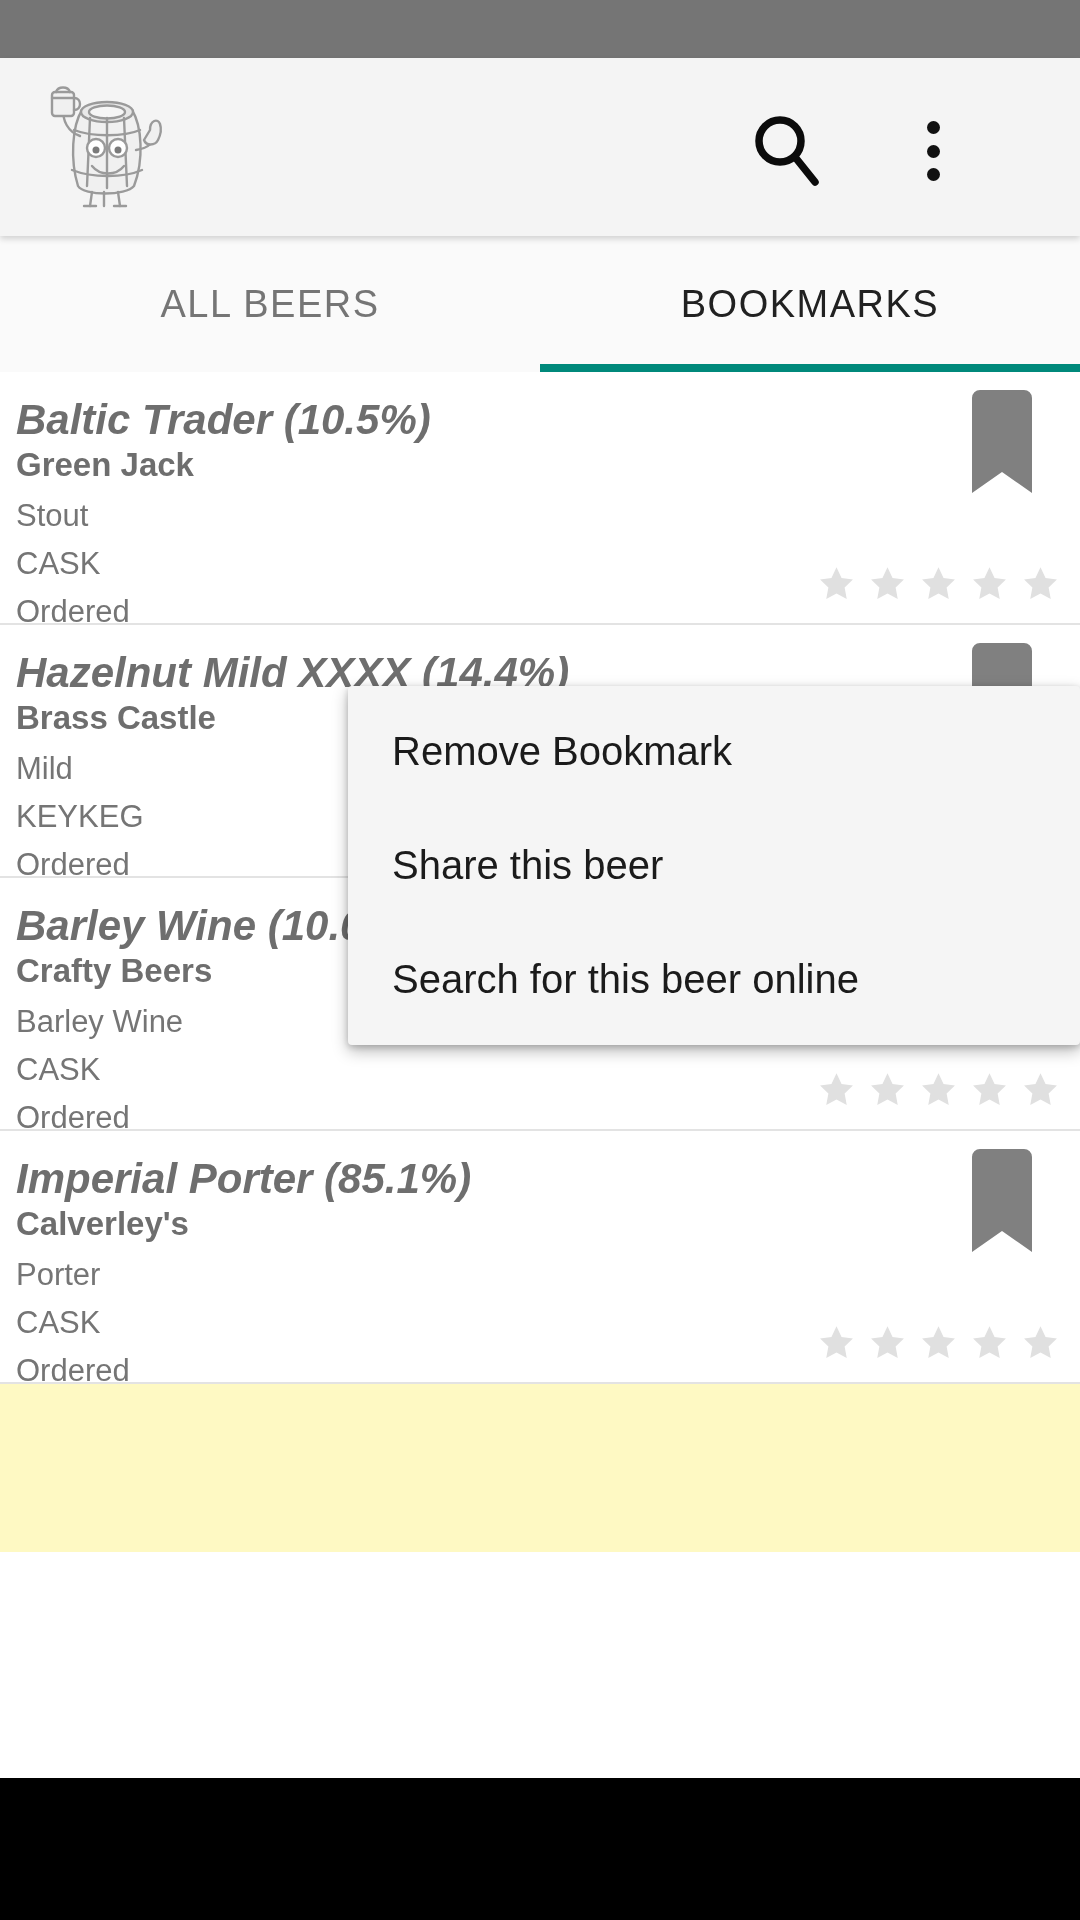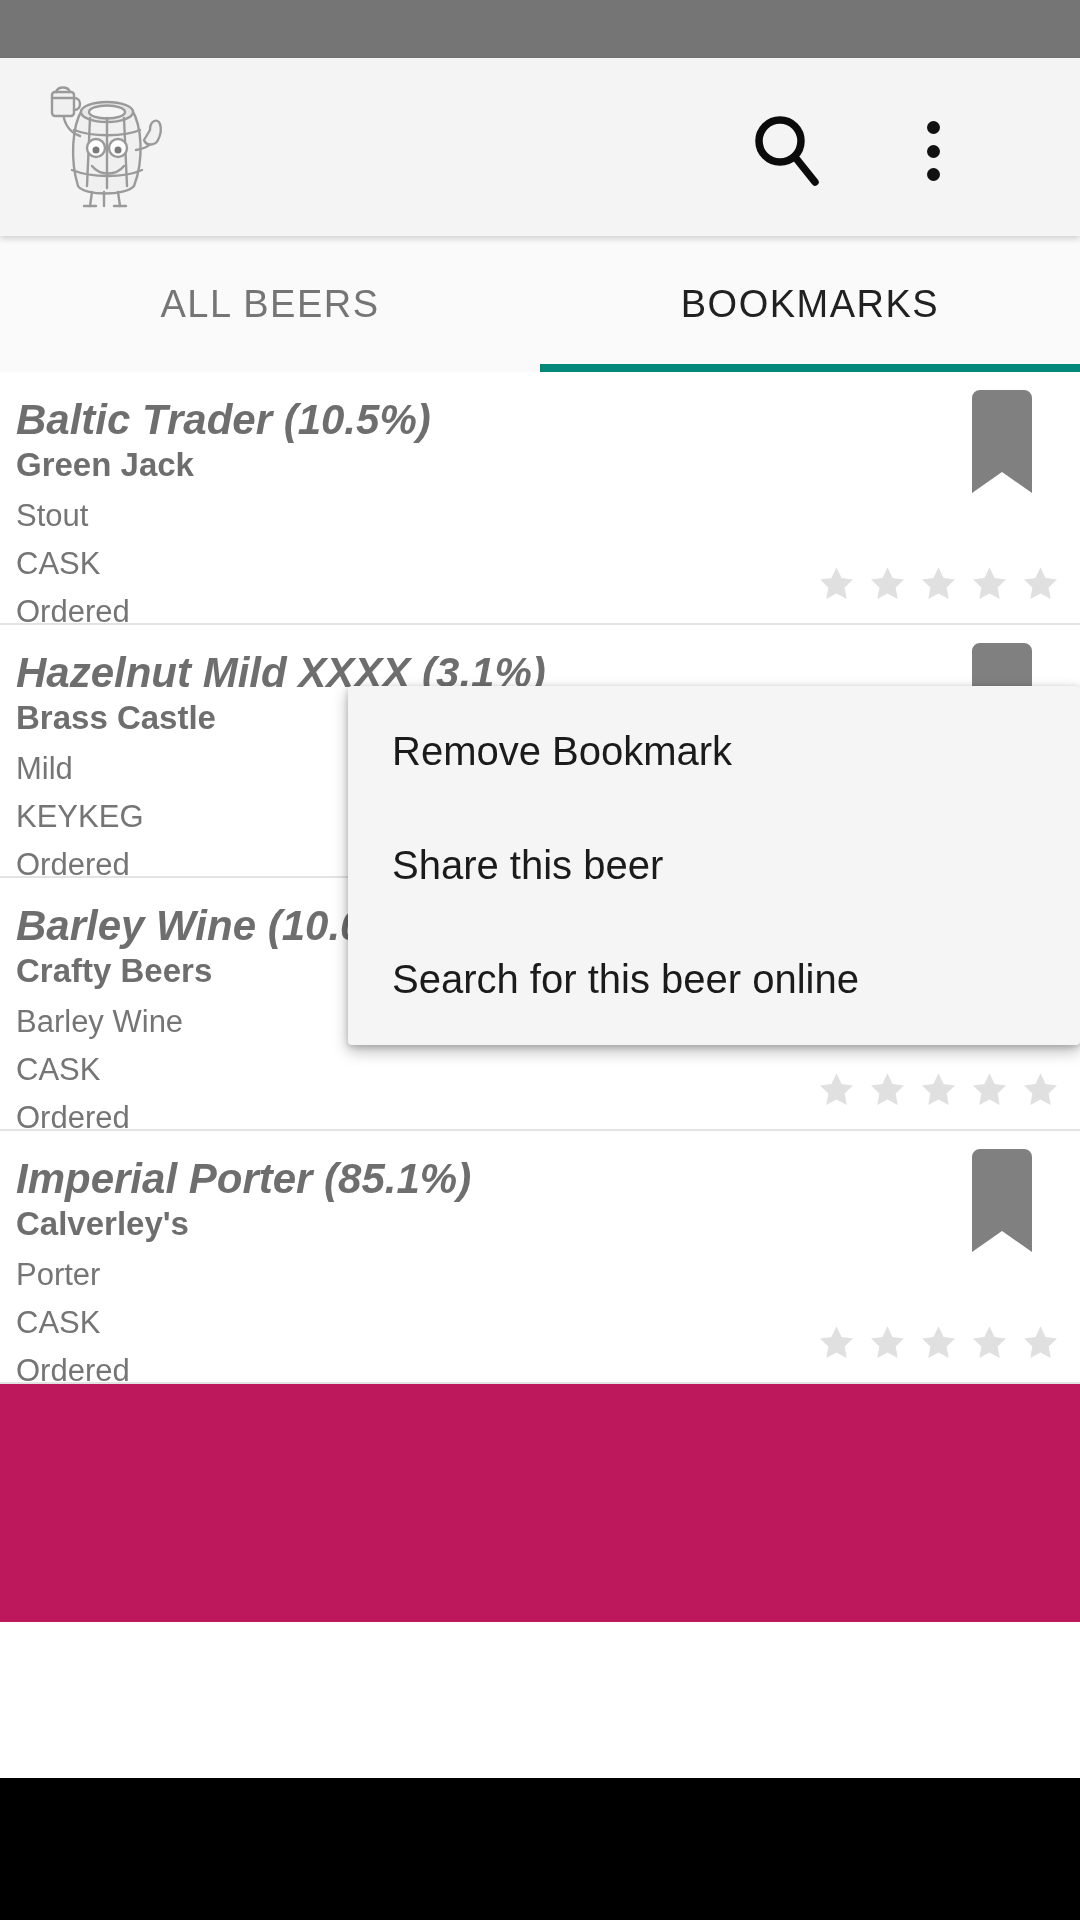--- a/index.html
+++ b/index.html
@@ -6,22 +6,22 @@
   html, body {
     width: 1080px;
     height: 1920px;
     background: #ffffff;
     font-family: "Liberation Sans", sans-serif;
     overflow: hidden;
   }
   .screen {
     position: relative;
     width: 1080px;
-    height: 1920px;
-    background: #be185d;
+    height: 1552px;
+    background: #fef9c3;
   }
 
   
   .status-bar {
     position: absolute;
     top: 0; left: 0;
     width: 1080px;
     height: 58px;
     background: #757575;
   }
@@ -297,21 +297,21 @@
         <svg viewBox="0 0 24 24">
             <path d="M12 2l3.1 6.6 7.0.9-5.1 4.9 1.3 7.1L12 18.1 5.7 21.5 7 14.4 1.9 9.5l7-0.9z" fill="#e0e0e0"></path>
           </svg>
         <svg viewBox="0 0 24 24">
             <path d="M12 2l3.1 6.6 7.0.9-5.1 4.9 1.3 7.1L12 18.1 5.7 21.5 7 14.4 1.9 9.5l7-0.9z" fill="#e0e0e0"></path>
           </svg>
       </div>
     </div>
 
     <div class="beer-row">
-      <div class="beer-name">Hazelnut Mild XXXX (3.1%)</div>
+      <div class="beer-name">Hazelnut Mild XXXX (14.4%)</div>
       <div class="beer-brewery">Brass Castle</div>
       <div class="beer-style">Mild</div>
       <div class="beer-format">KEYKEG</div>
       <div class="beer-status">Ordered</div>
       <div class="bookmark-icon">
         <svg viewBox="0 0 72 105" xmlns="http://www.w3.org/2000/svg">
           <path d="M6 8 A8 8 0 0 1 14 0 L58 0 A8 8 0 0 1 66 8 L66 103 L36 82 L6 103 Z" fill="#808080"></path>
         </svg>
       </div>
       <div class="stars">

